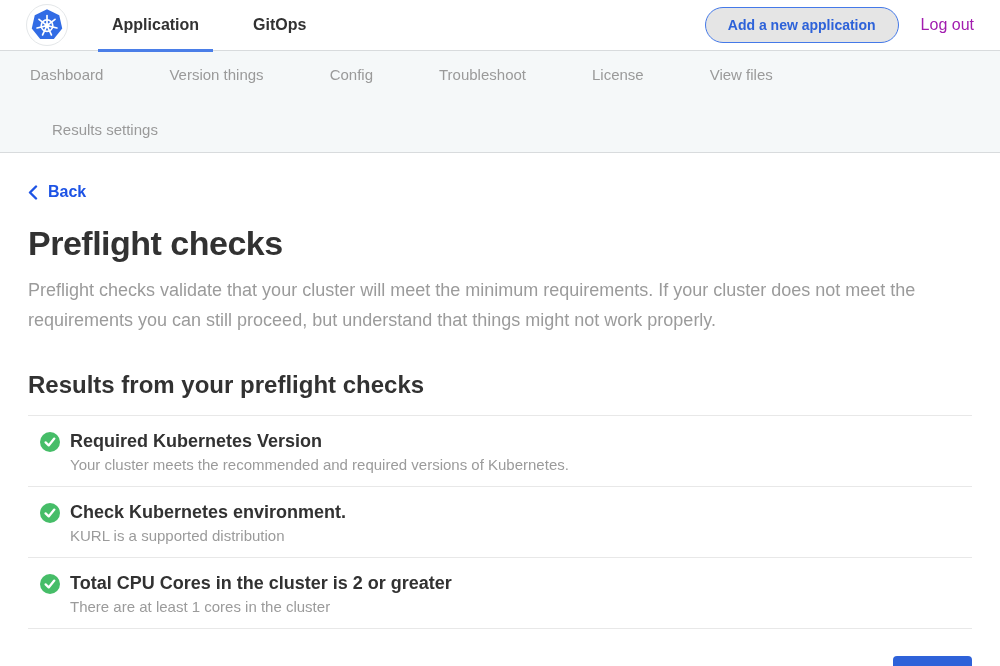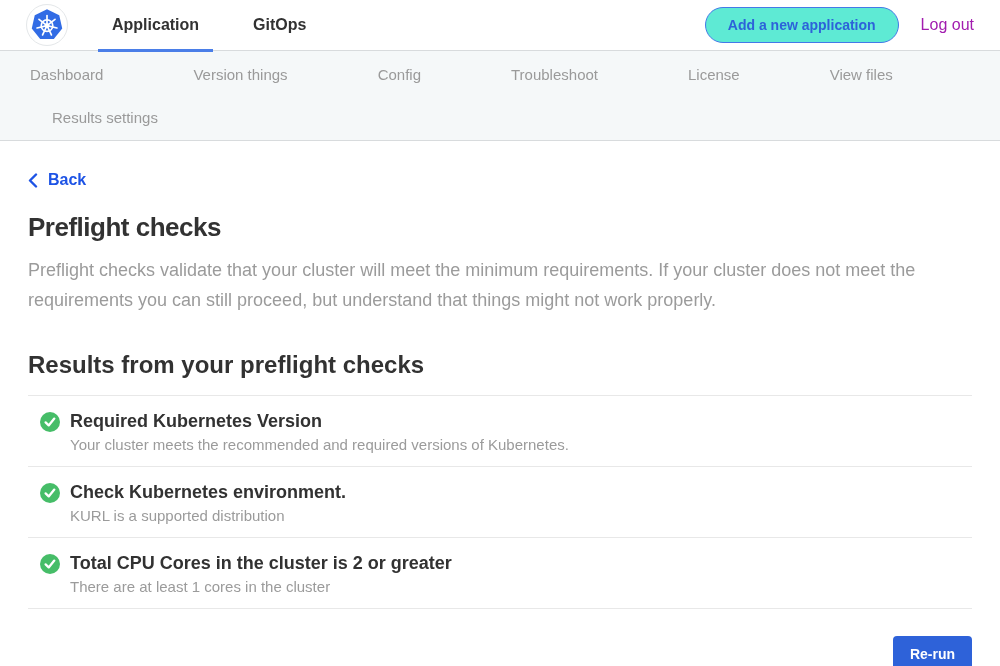--- a/index.html
+++ b/index.html
@@ -40,50 +40,50 @@
     text-align: center;
   }
   .tab.active::after {
     content: "";
     position: absolute; left: 0; right: 0; bottom: -1px;
     height: 3px;
     background: #4a7ee8;
   }
   .topnav-right { margin-left: auto; display: flex; align-items: center; gap: 22px; }
   .add-app-btn {
-    background: #5eead4;
+    background: #e5e5e5;
     border: 1px solid #4479e8;
     color: #2d62d9;
     font-family: inherit;
     font-size: 14px; font-weight: bold;
     padding: 9px 22px;
     border-radius: 18px;
     cursor: pointer;
   }
   .logout { font-size: 16px; color: #a21caf; cursor: pointer; }
 
   
   .subnav {
     background: #f5f8f9;
     border-bottom: 1px solid #d8dbdd;
     padding: 15px 28px 9px;
   }
-  .subnav-row1 { display: flex; gap: 90px; margin-bottom: 26px; padding-left: 2px; }
+  .subnav-row1 { display: flex; gap: 66px; margin-bottom: 38px; padding-left: 2px; }
   .subnav-row2 { padding-left: 24px; margin-bottom: 4px; }
   .subnav-item { color: #9a9a9a; font-size: 15px; cursor: pointer; display: inline-block; }
 
   
   .content { padding: 30px 28px 0; }
   .back-link {
     display: inline-flex; align-items: center; gap: 10px;
     color: #1d53e5; font-weight: bold; font-size: 16px;
     cursor: pointer;
   }
   h1.page-title {
-    font-size: 26px; font-weight: bold;
+    font-size: 34px; font-weight: bold;
     margin: 20px 0 12px;
     letter-spacing: -0.5px;
     color: #323232;
   }
   .desc {
     font-size: 18px; color: #9b9b9b;
     line-height: 30px;
     max-width: 930px;
     margin: 0 0 36px;
   }

